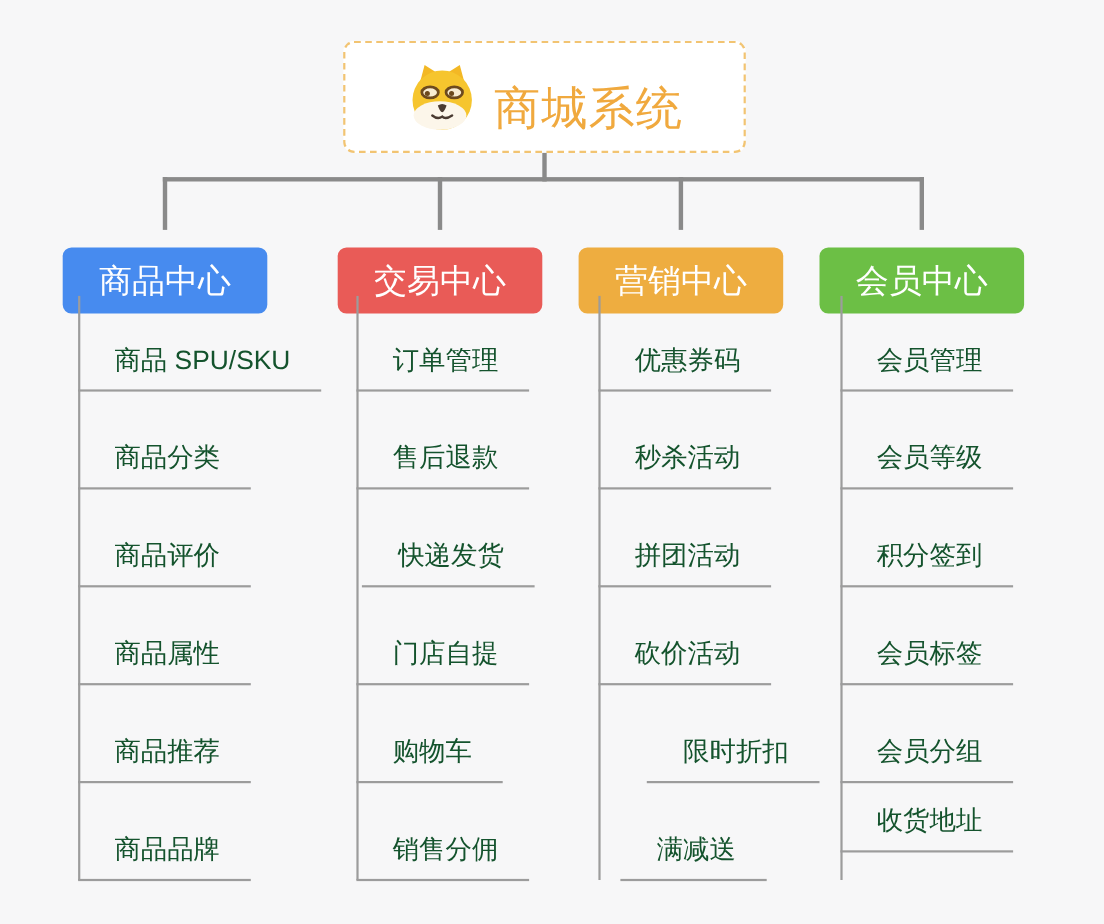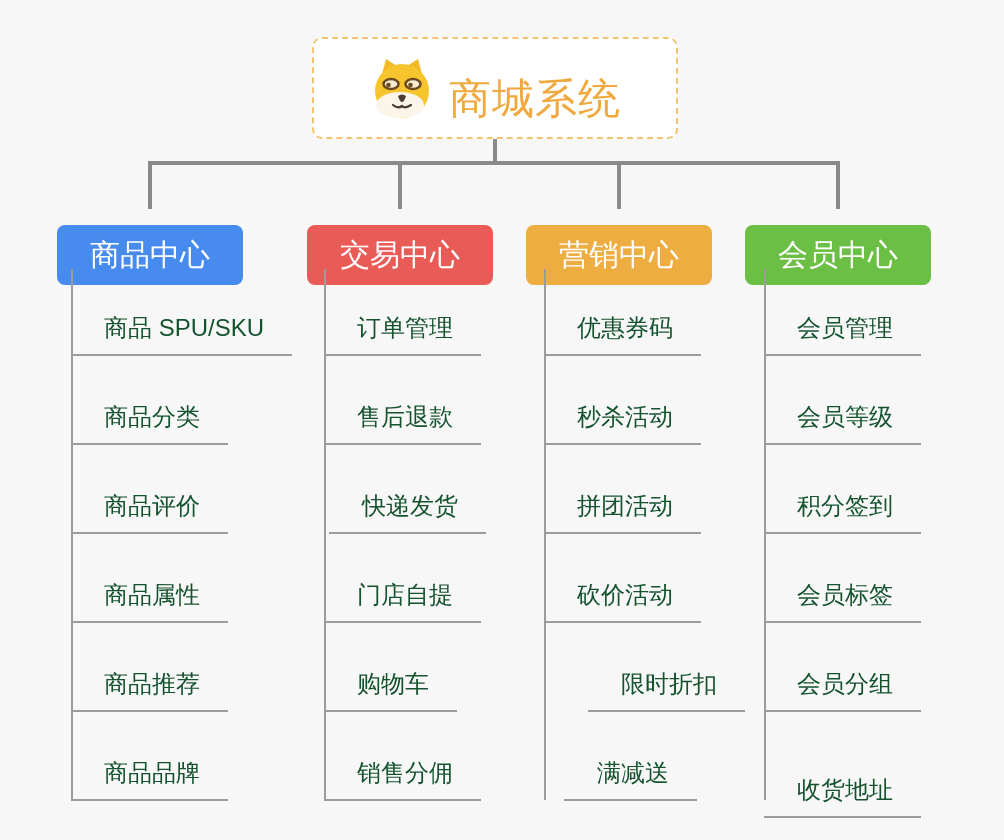--- a/index.html
+++ b/index.html
@@ -120,15 +120,15 @@
       <div class="child" style="left: 544px; top: 581px;">砍价活动</div>
       <div class="child" style="left: 544px; top: 670px; margin-left: 44px;">限时折扣</div>
       <div class="child" style="left: 564px; top: 759px;">满减送</div>
       <div class="branch-box" style="left: 745px; background: rgb(108, 191, 69);">会员中心</div>
       <div class="col-line" style="left: 764px;"></div>
       <div class="child" style="left: 764px; top: 314px;">会员管理</div>
       <div class="child" style="left: 764px; top: 403px;">会员等级</div>
       <div class="child" style="left: 764px; top: 492px;">积分签到</div>
       <div class="child" style="left: 764px; top: 581px;">会员标签</div>
       <div class="child" style="left: 764px; top: 670px;">会员分组</div>
-      <div class="child" style="left: 764px; top: 733px; margin-top: 43px;">收货地址</div>
+      <div class="child" style="left: 764px; top: 733px;">收货地址</div>
     </div>
 </div>
 
 </body></html>

